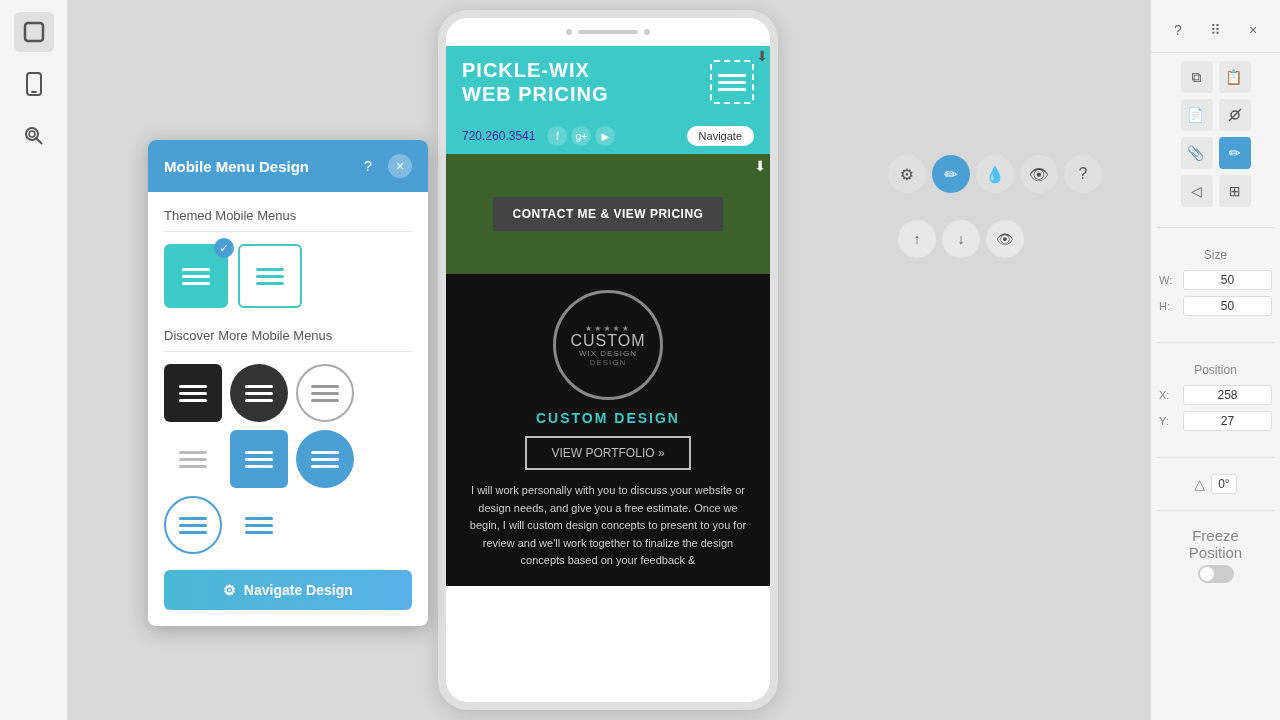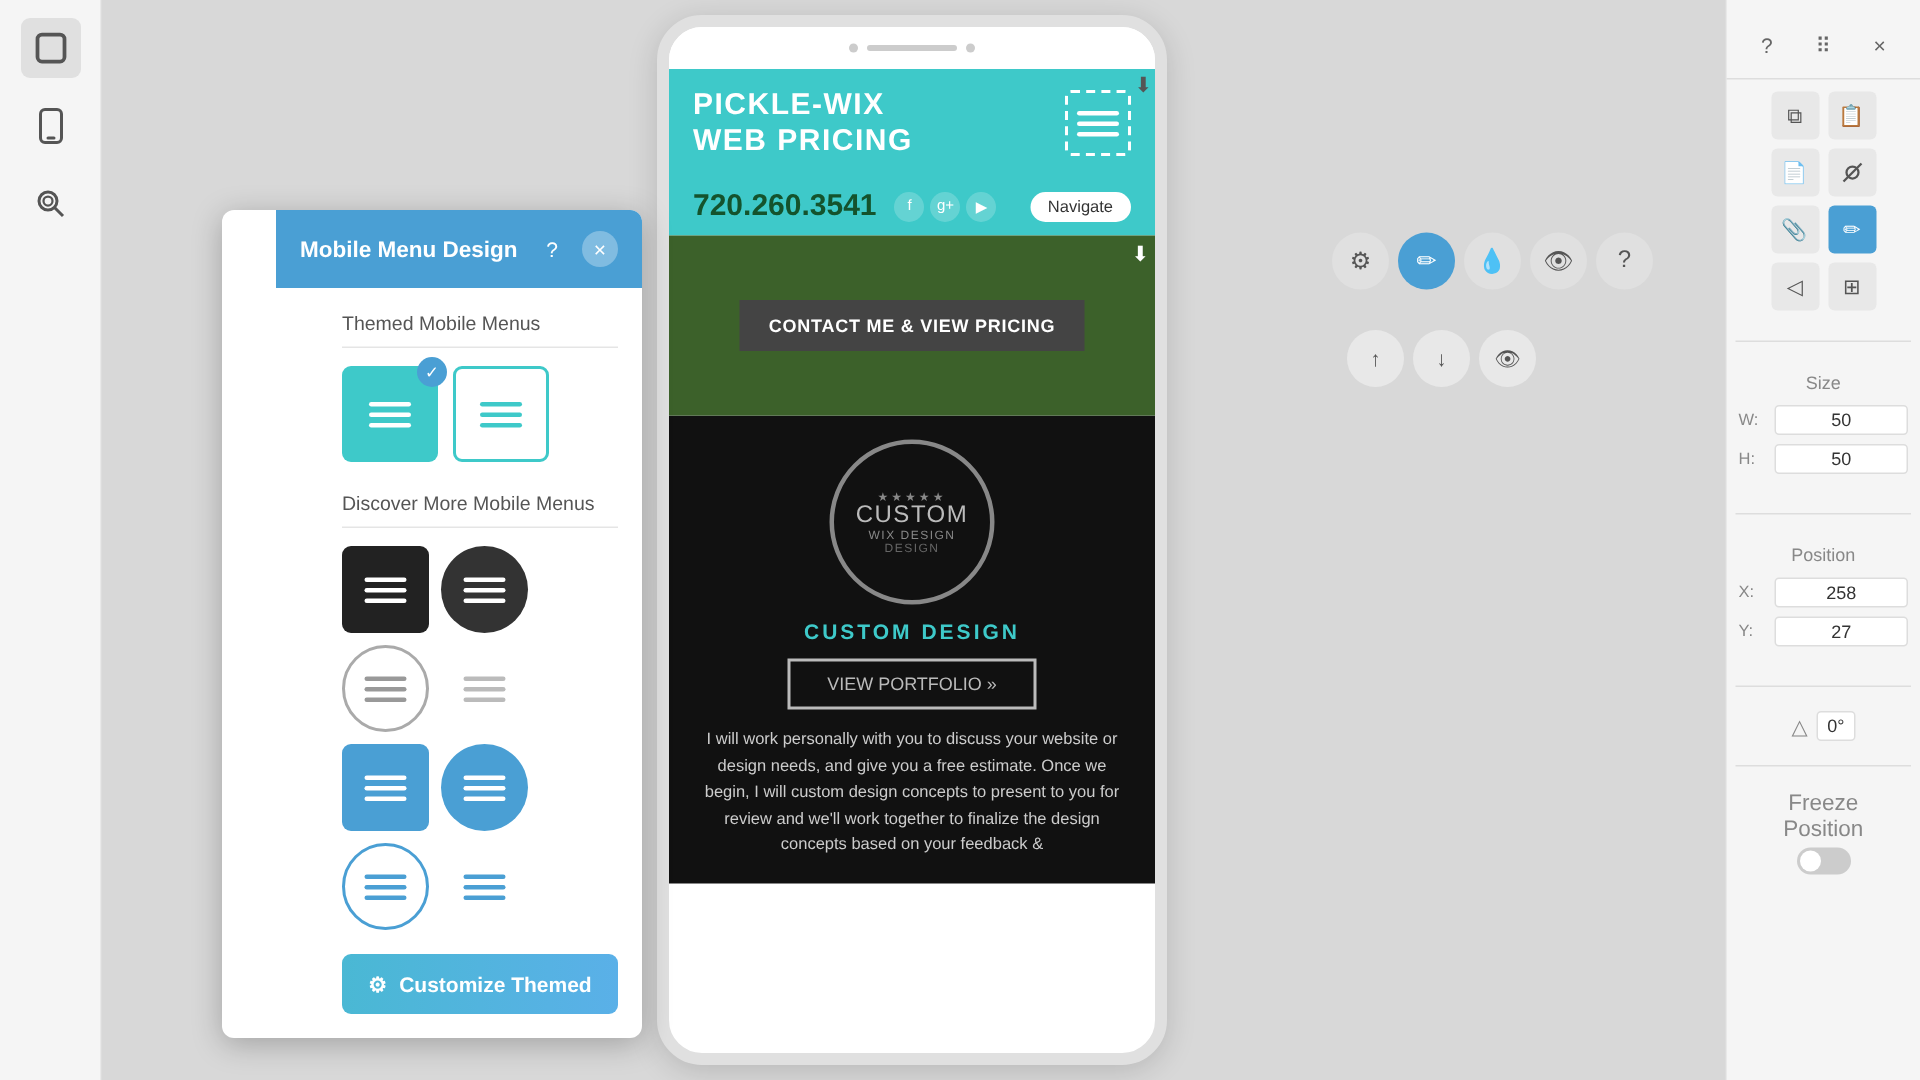--- a/index.html
+++ b/index.html
@@ -56,21 +56,20 @@
     .panel {
       position: absolute;
       left: 80px;
       top: 140px;
       width: 280px;
       background: white;
       border-radius: 8px;
       box-shadow: 0 4px 20px rgba(0,0,0,0.25);
       z-index: 20;
       overflow: hidden;
-      padding-left: 36px;
     }
     .panel-header {
       background: #4a9fd4;
       color: white;
       padding: 14px 16px;
       display: flex;
       align-items: center;
       justify-content: space-between;
     }
     .panel-header-title {
@@ -90,21 +89,20 @@
       cursor: pointer;
       color: white;
       font-size: 14px;
       border-radius: 50%;
     }
     .panel-header-icon.close {
       background: rgba(255,255,255,0.3);
     }
     .panel-body {
       padding: 16px;
-      margin-left: 28px;
     }
     .section-label {
       font-size: 13px;
       color: #555;
       margin-bottom: 12px;
       padding-bottom: 8px;
       border-bottom: 1px solid #e5e5e5;
     }
     .themed-menus-row {
       display: flex;
@@ -287,23 +285,23 @@
       justify-content: center;
     }
     .site-contact-bar {
       background: #3ec9c9;
       padding: 8px 16px;
       display: flex;
       align-items: center;
       gap: 8px;
     }
     .site-phone {
-      color: #14532d;
-      font-size: 20px;
-      font-weight: bold;
+      color: #4c1d95;
+      font-size: 12px;
+      font-weight: normal;
     }
     .site-social-icons {
       display: flex;
       gap: 4px;
       margin-left: 4px;
     }
     .social-icon {
       width: 20px;
       height: 20px;
       border-radius: 50%;
@@ -725,21 +723,21 @@
           <div class="hamburger-icon">
             <div class="hamburger-line" style="background:#4a9fd4"></div>
             <div class="hamburger-line" style="background:#4a9fd4"></div>
             <div class="hamburger-line" style="background:#4a9fd4"></div>
           </div>
         </div>
       </div>
 
       <button class="customize-btn">
         <span>⚙</span>
-        <span>Customize Themed</span>
+        <span>Navigate Design</span>
       </button>
     </div>
   </div>
 
   <div class="phone-preview">
     <div class="phone-notch-area">
       <div class="phone-dot"></div>
       <div class="phone-bar"></div>
       <div class="phone-dot"></div>
     </div>

